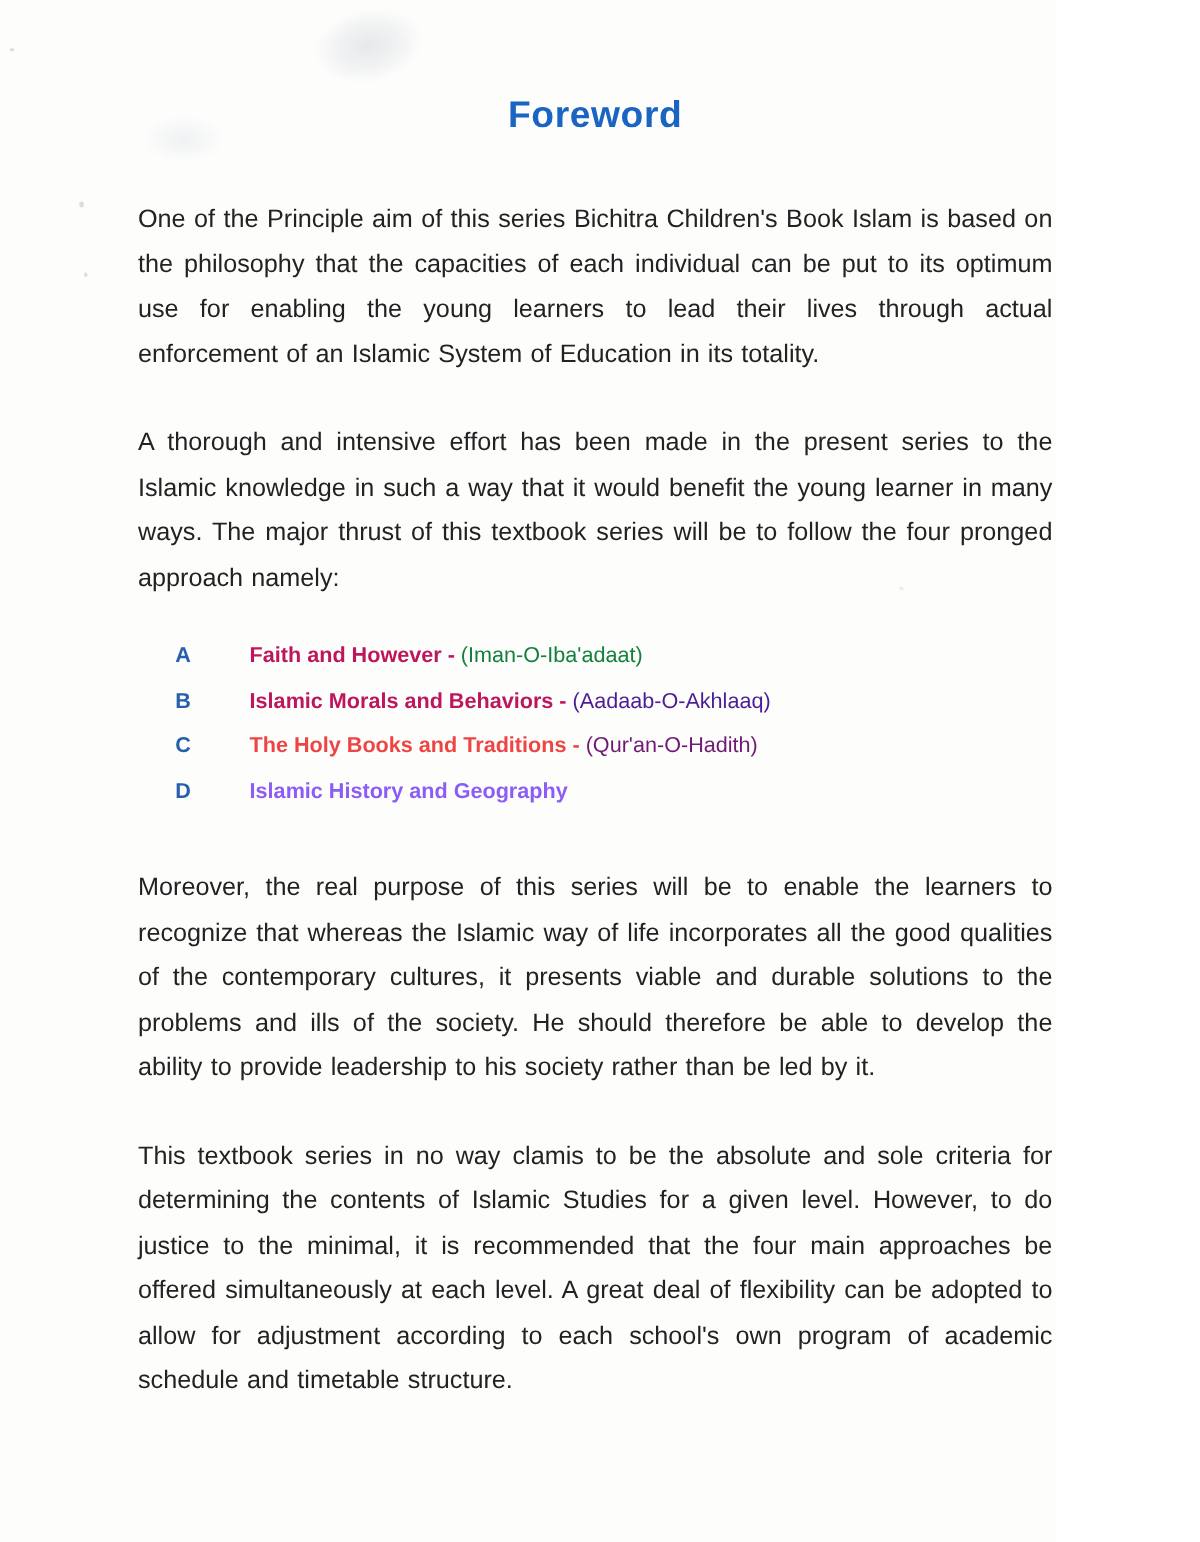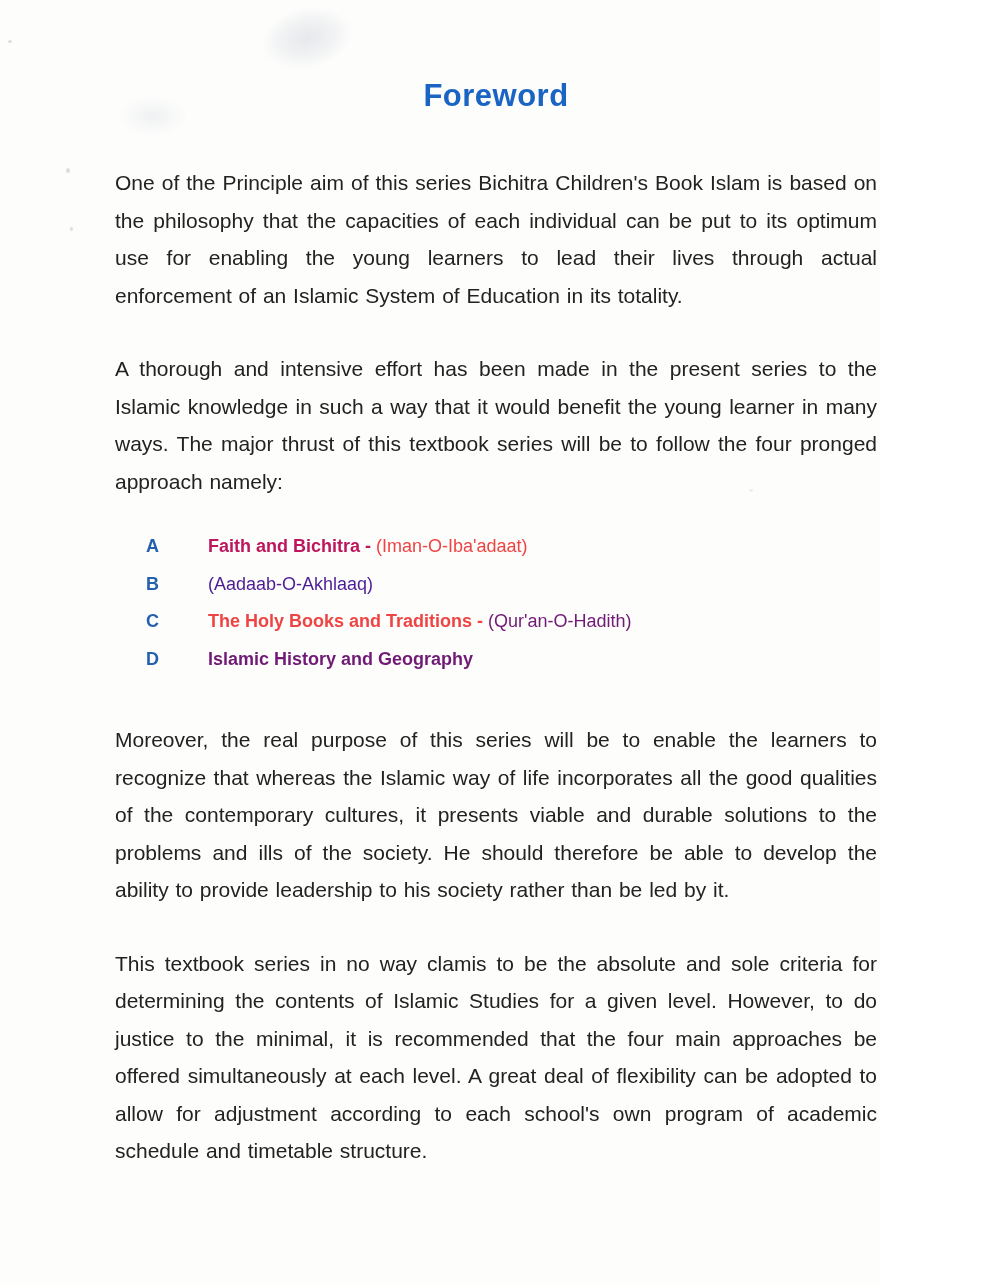--- a/index.html
+++ b/index.html
@@ -108,35 +108,36 @@
 
     <h1 class="title" style="color:#1a64c3;">Foreword</h1>
 
     <p class="para p1">One of the Principle aim of this series Bichitra Children's Book Islam is based on the philosophy that the capacities of each individual can be put to its optimum use for enabling the young learners to lead their lives through actual enforcement of an Islamic System of Education in its totality.</p>
 
     <p class="para p2">A thorough and intensive effort has been made in the present series to the Islamic knowledge in such a way that it would benefit the young learner in many ways. The major thrust of this textbook series will be to follow the four pronged approach namely:</p>
 
     <div class="approach-list">
       <div class="approach-row">
         <span class="approach-letter" style="color:#2560ae;">A</span>
-        <span class="approach-text" style="color:#bd165c;">Faith and Bichitra - </span>
-        <span class="approach-sub" style="color:#ef4444;">(Iman-O-Iba'adaat)</span>
+        <span class="approach-text" style="color:#bd165c;">Faith and However - </span>
+        <span class="approach-sub" style="color:#15803d;">(Iman-O-Iba'adaat)</span>
       </div>
       <div class="approach-row">
         <span class="approach-letter" style="color:#2560ae;">B</span>
+        <span class="approach-text" style="color:#bd165c;">Islamic Morals and Behaviors - </span>
         <span class="approach-sub" style="color:#4c1d95;">(Aadaab-O-Akhlaaq)</span>
       </div>
       <div class="approach-row">
         <span class="approach-letter" style="color:#2560ae;">C</span>
         <span class="approach-text" style="color:#ef4444;">The Holy Books and Traditions - </span>
         <span class="approach-sub" style="color:#701a75;">(Qur'an-O-Hadith)</span>
       </div>
       <div class="approach-row">
         <span class="approach-letter" style="color:#2560ae;">D</span>
-        <span class="approach-text" style="color:#701a75;">Islamic History and Geography</span>
+        <span class="approach-text" style="color:#8b5cf6;">Islamic History and Geography</span>
         <span class="approach-sub" style="color:#bd165c;"></span>
       </div>
     </div>
 
     <p class="para p3">Moreover, the real purpose of this series will be to enable the learners to recognize that whereas the Islamic way of life incorporates all the good qualities of the contemporary cultures, it presents viable and durable solutions to the problems and ills of the society. He should therefore be able to develop the ability to provide leadership to his society rather than be led by it.</p>
 
     <p class="para p4">This textbook series in no way clamis to be the absolute and sole criteria for determining the contents of Islamic Studies for a given level. However, to do justice to the minimal, it is recommended that the four main approaches be offered simultaneously at each level. A great deal of flexibility can be adopted to allow for adjustment according to each school's own program of academic schedule and timetable structure.</p>
 
   </div>
 </div>

